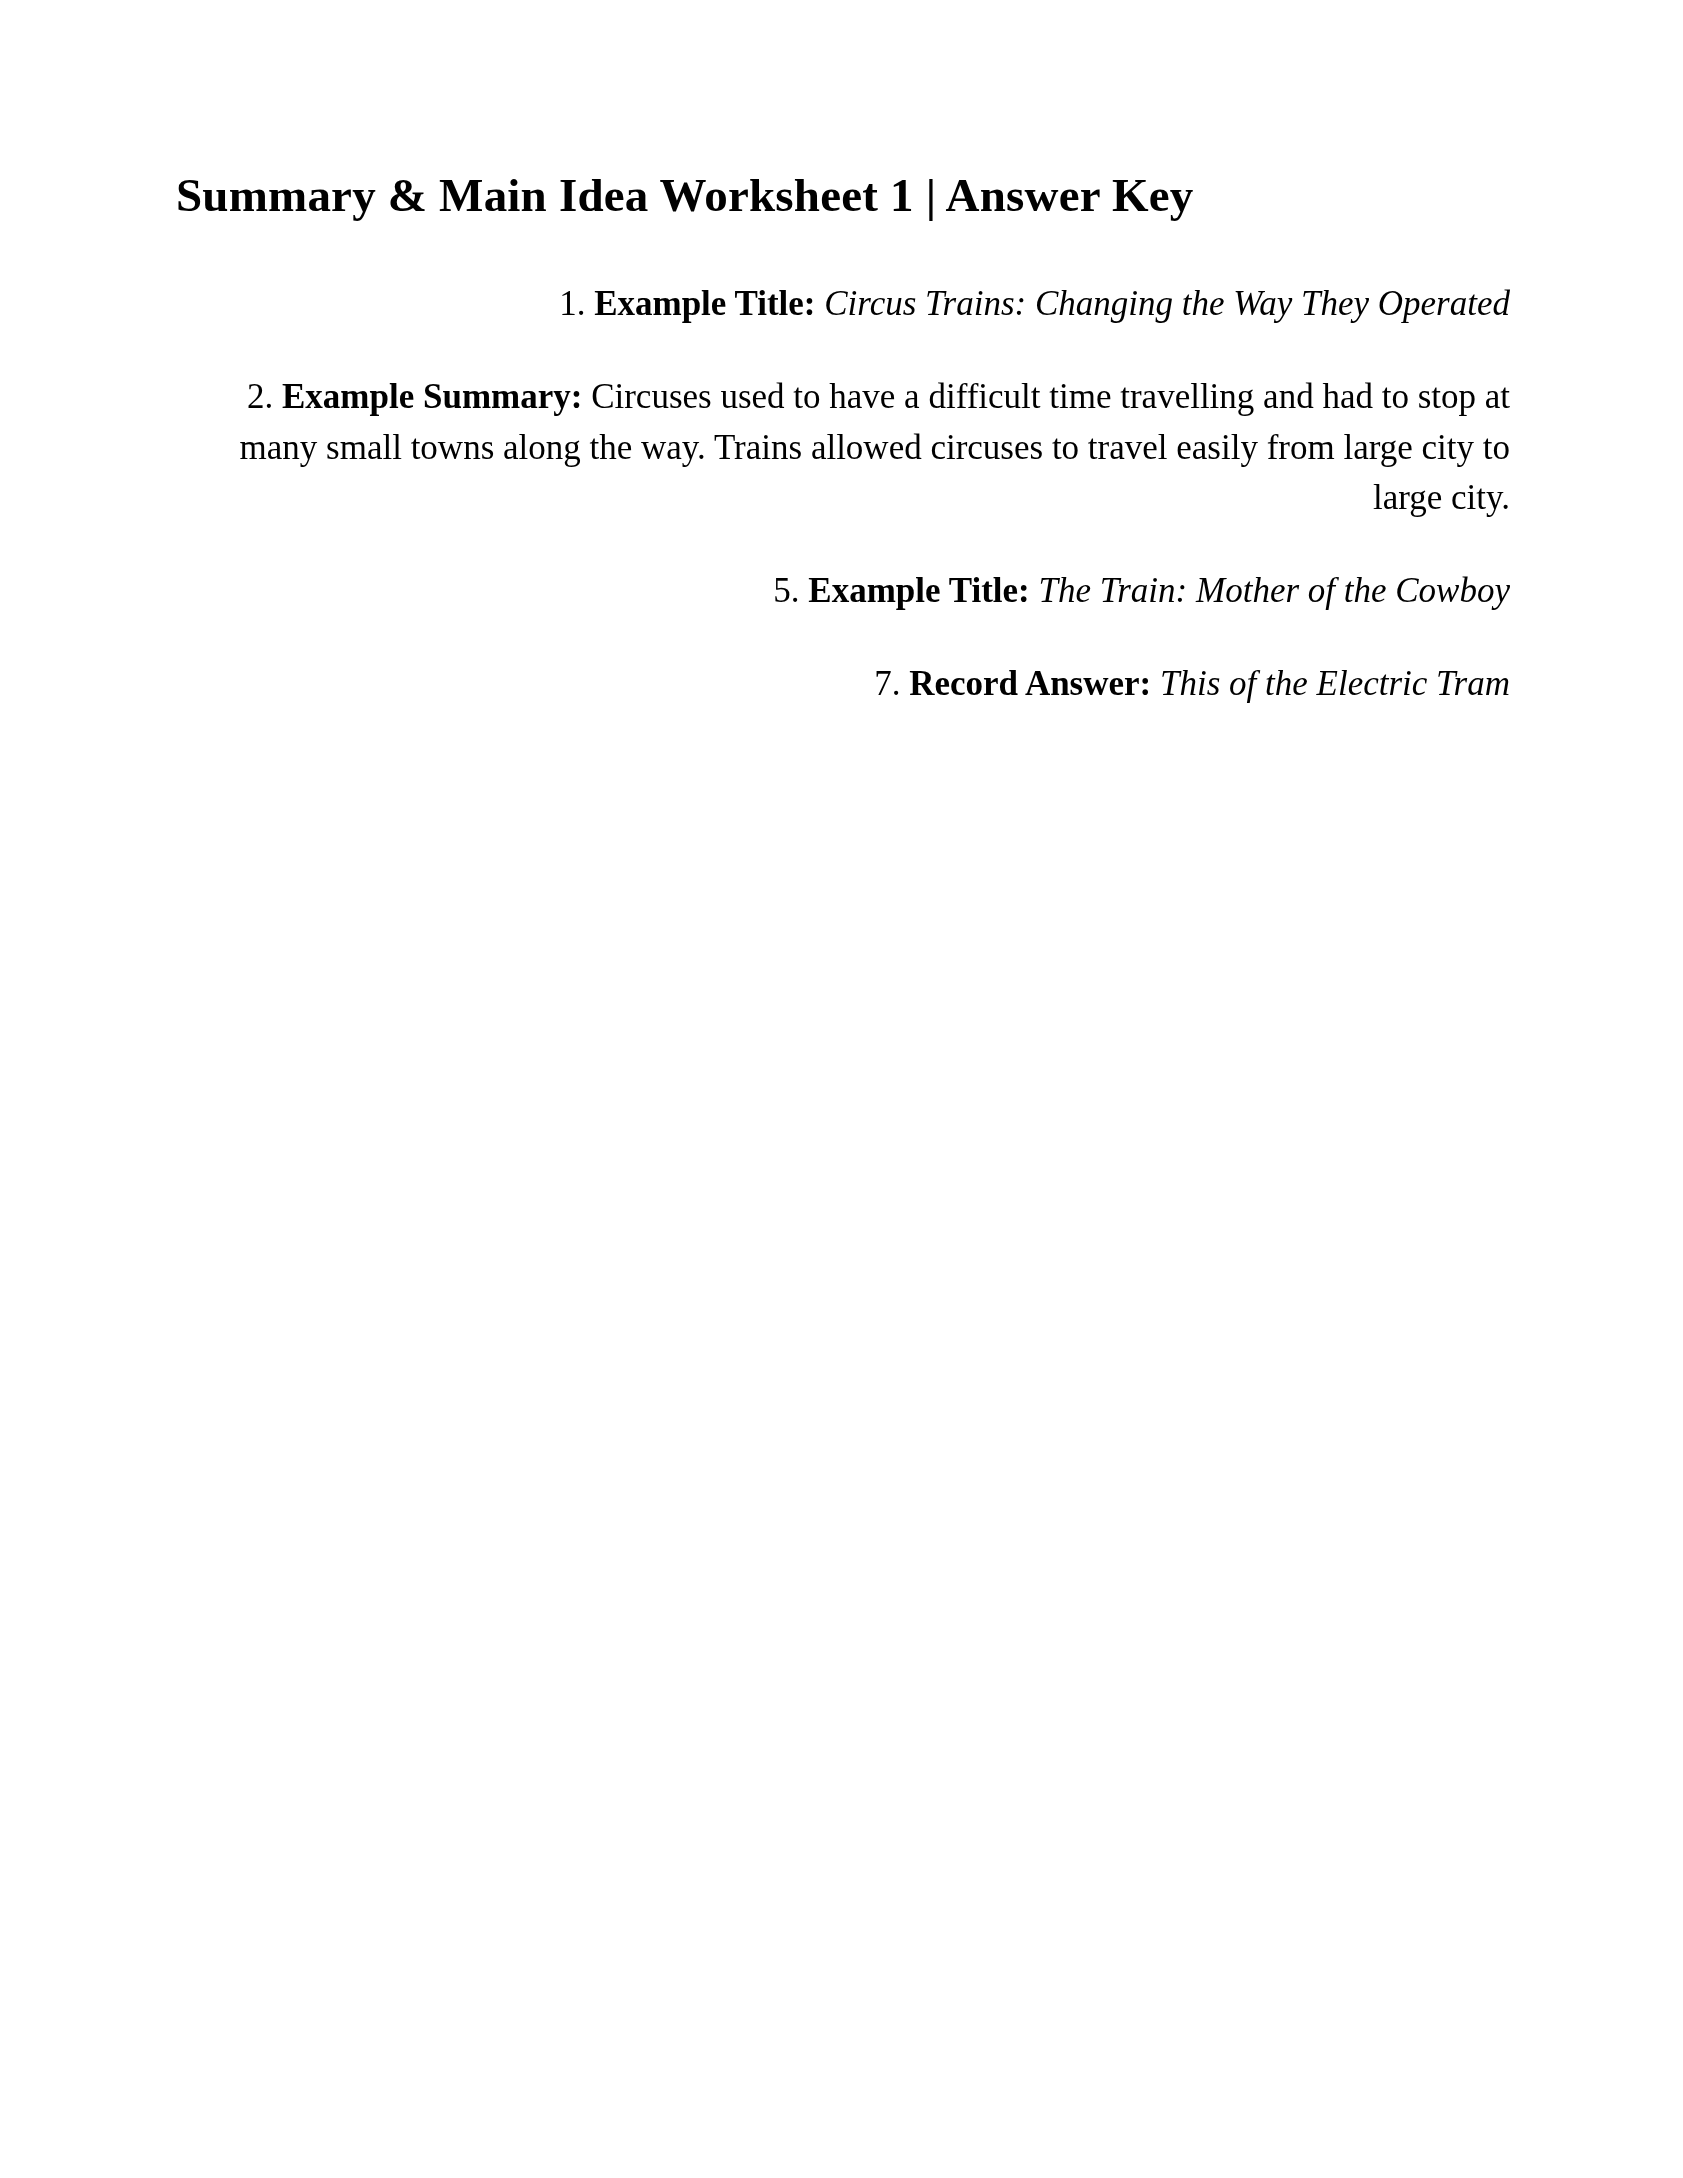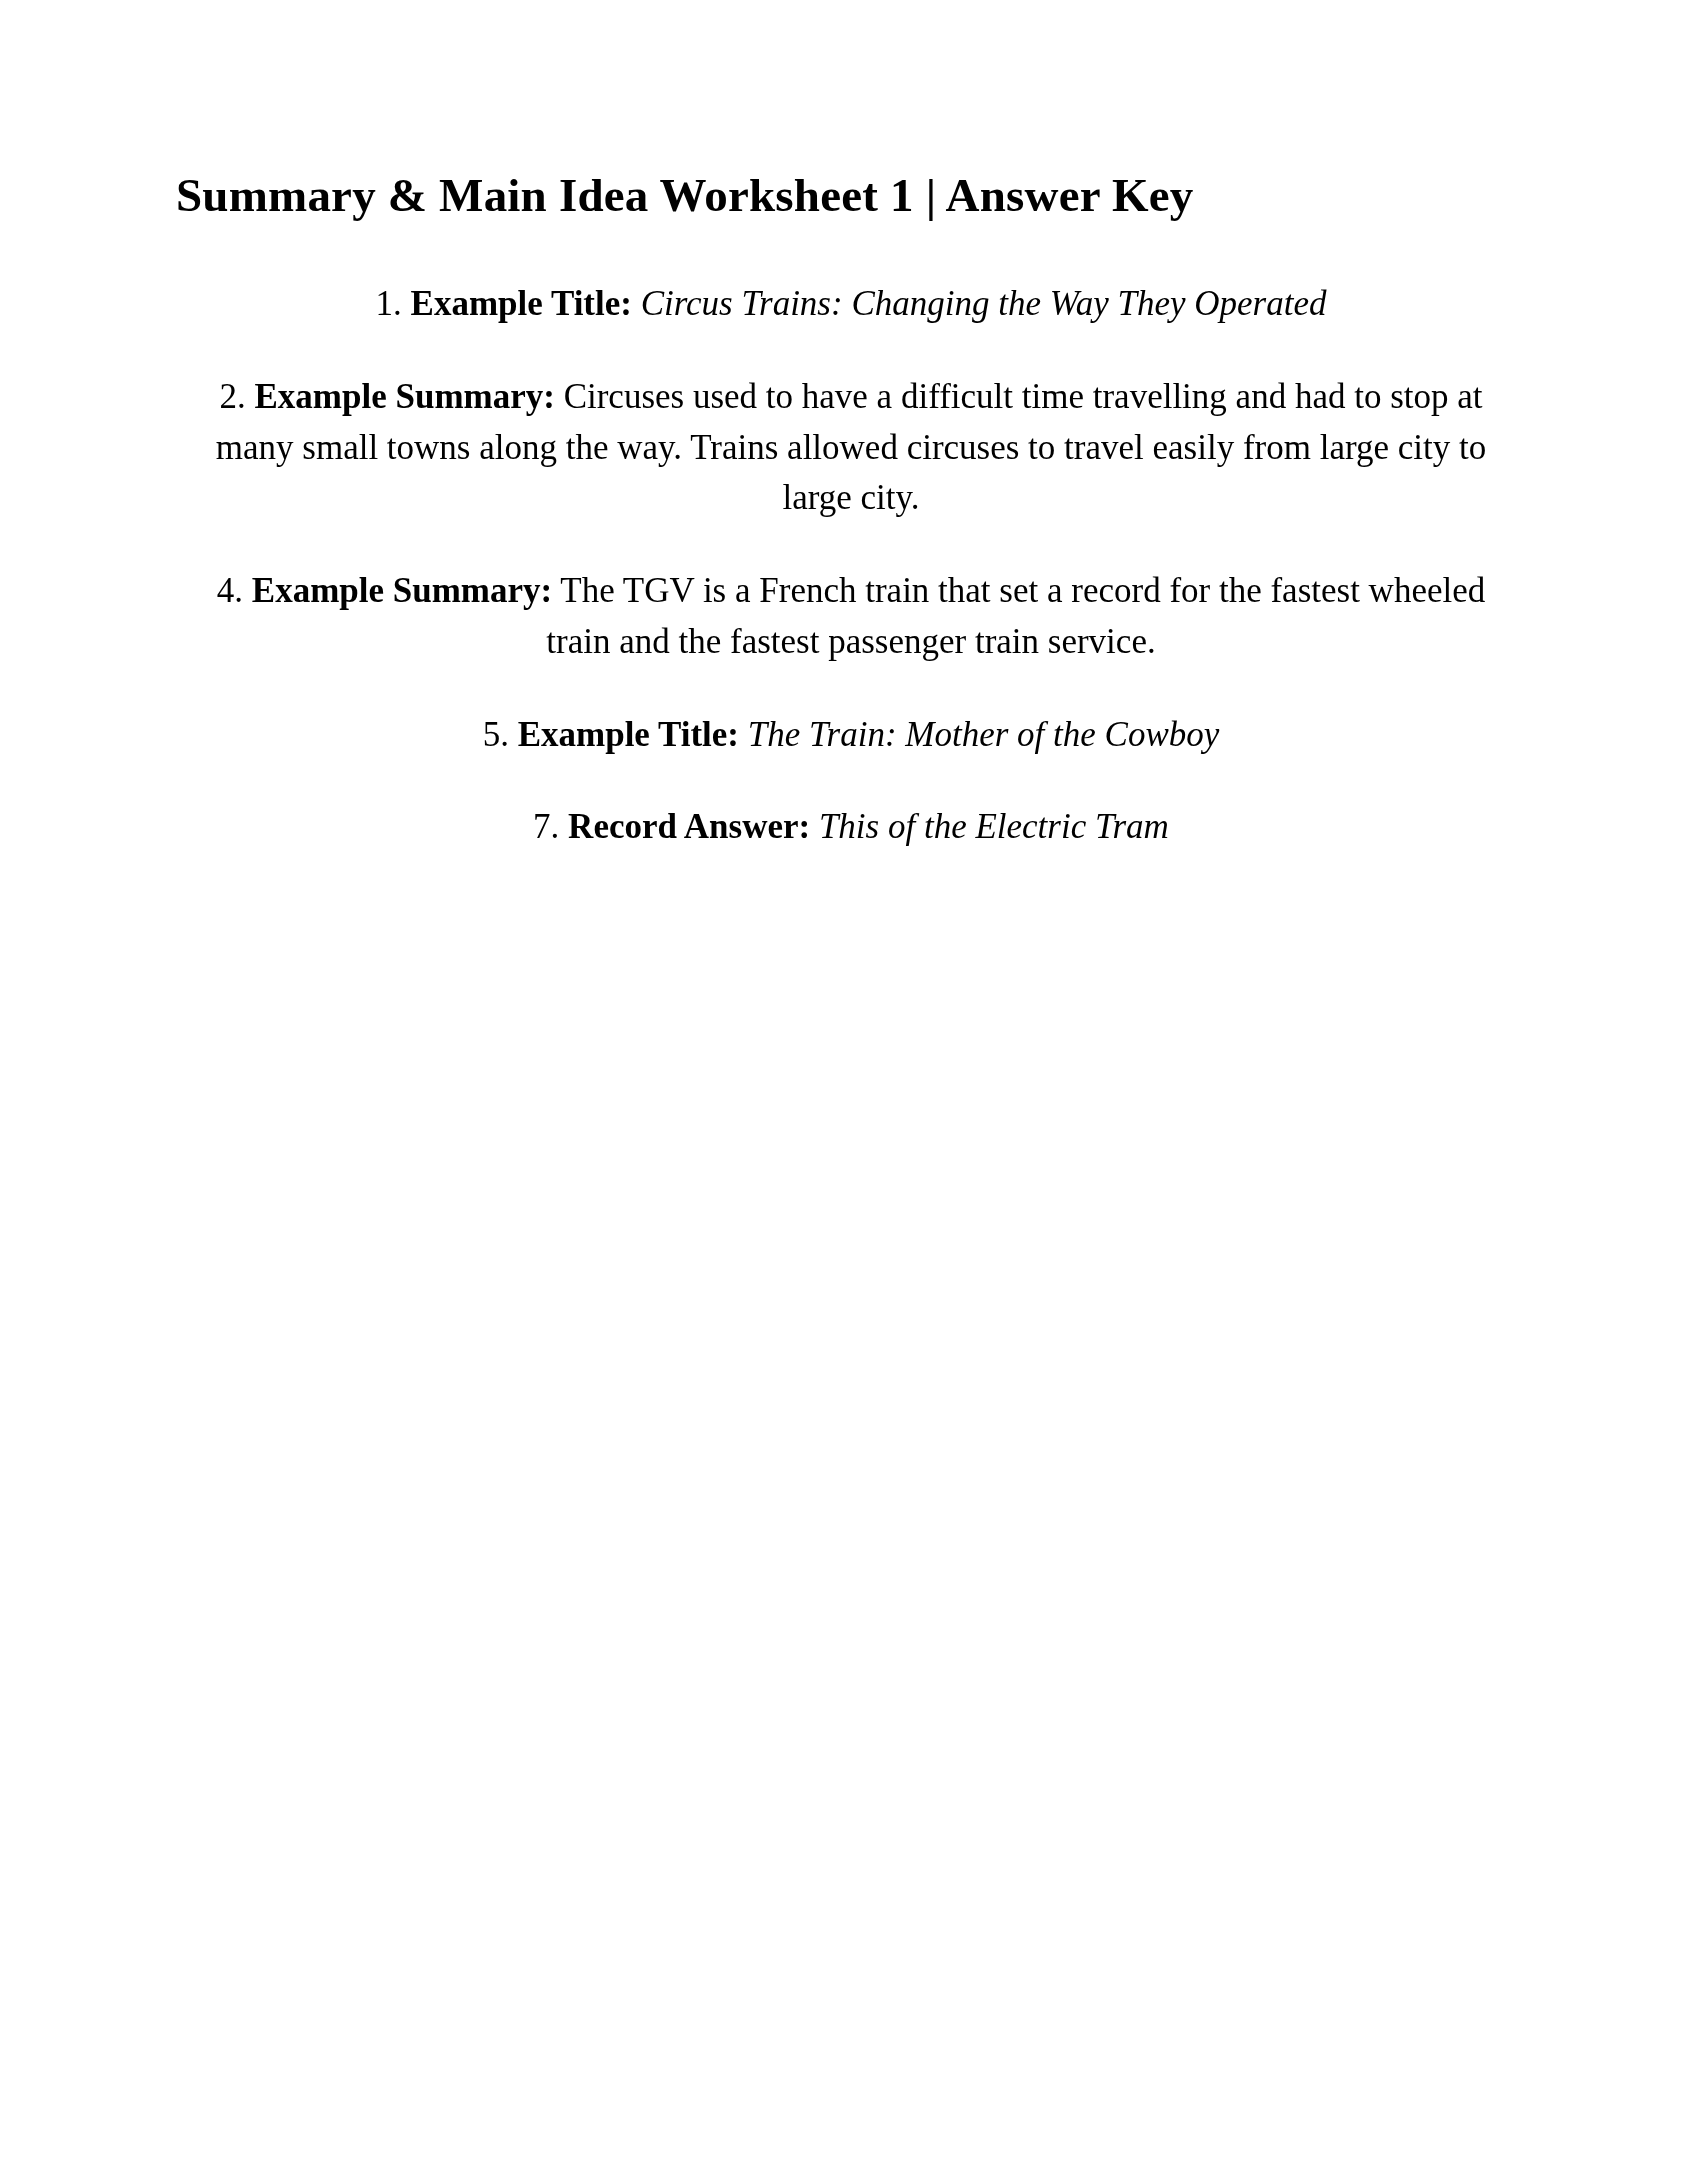--- a/index.html
+++ b/index.html
@@ -27,21 +27,21 @@
     font-size: 47px;
     font-weight: bold;
     line-height: 1.15;
     letter-spacing: 0.2px;
     margin: 0 0 57px 0;
   }
   .answer-item {
     font-size: 35px;
     line-height: 1.45;
     margin: 0 0 42px 16px;
-    text-align: center;
+    text-align: right;
   }
   .answer-item .num {
     font-weight: normal;
   }
   .answer-item .lead {
     font-weight: bold;
   }
   .answer-item .val-italic {
     font-style: italic;
   }
@@ -62,25 +62,20 @@
     <span class="val-italic">Circus Trains: Changing the Way They Operated</span>
   </p>
 
   <p class="answer-item">
     <span class="num">2.</span>
     <span class="lead">Example Summary:</span>
     <span class="val-plain">Circuses used to have a difficult time travelling and had to stop at many small towns along the way.  Trains allowed circuses to travel easily from large city to large city.</span>
   </p>
 
 
-  <p class="answer-item">
-    <span class="num">4.</span>
-    <span class="lead">Example Summary:</span>
-    <span class="val-plain">The TGV is a French train that set a record for the fastest wheeled train and the fastest passenger train service.</span>
-  </p>
 
   <p class="answer-item">
     <span class="num">5.</span>
     <span class="lead">Example Title:</span>
     <span class="val-italic">The Train: Mother of the Cowboy</span>
   </p>
 
 
   <p class="answer-item">
     <span class="num">7.</span>

